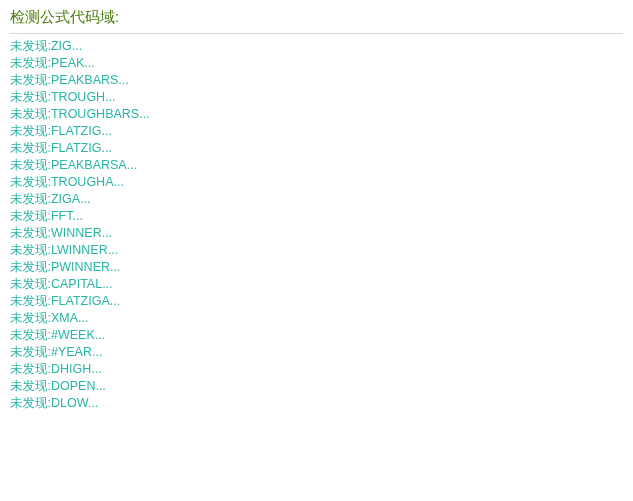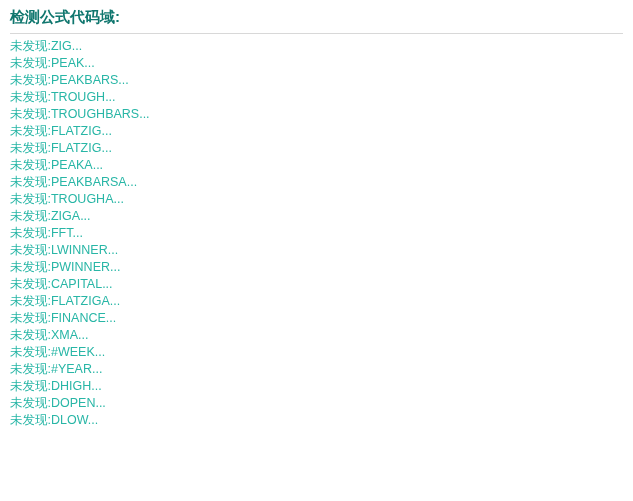--- a/index.html
+++ b/index.html
@@ -8,22 +8,22 @@
     box-sizing: border-box;
   }
   body {
     font-family: "Microsoft YaHei", Arial, sans-serif;
     background: #ffffff;
     width: 633px;
     padding: 8px 10px;
   }
   .header {
     font-size: 15px;
-    font-weight: bold;
-    color: #0f766e;
+    font-weight: normal;
+    color: #4d7c0f;
     padding-bottom: 6px;
     margin-bottom: 4px;
     border-bottom: 1px solid #d8d8d8;
   }
   .item-list {
     display: flex;
     flex-direction: column;
   }
   .item {
     font-size: 12.5px;
@@ -38,29 +38,28 @@
 <div class="header">检测公式代码域:</div>
 
 <div class="item-list">
     <div class="item">未发现:ZIG...</div>
     <div class="item">未发现:PEAK...</div>
     <div class="item">未发现:PEAKBARS...</div>
     <div class="item">未发现:TROUGH...</div>
     <div class="item">未发现:TROUGHBARS...</div>
     <div class="item">未发现:FLATZIG...</div>
     <div class="item">未发现:FLATZIG...</div>
-    <div class="item">未发现:PEAKA...</div>
     <div class="item">未发现:PEAKBARSA...</div>
     <div class="item">未发现:TROUGHA...</div>
     <div class="item">未发现:ZIGA...</div>
     <div class="item">未发现:FFT...</div>
+    <div class="item">未发现:WINNER...</div>
     <div class="item">未发现:LWINNER...</div>
     <div class="item">未发现:PWINNER...</div>
     <div class="item">未发现:CAPITAL...</div>
     <div class="item">未发现:FLATZIGA...</div>
-    <div class="item">未发现:FINANCE...</div>
     <div class="item">未发现:XMA...</div>
     <div class="item">未发现:#WEEK...</div>
     <div class="item">未发现:#YEAR...</div>
     <div class="item">未发现:DHIGH...</div>
     <div class="item">未发现:DOPEN...</div>
     <div class="item">未发现:DLOW...</div>
   </div>
 
 </body></html>

